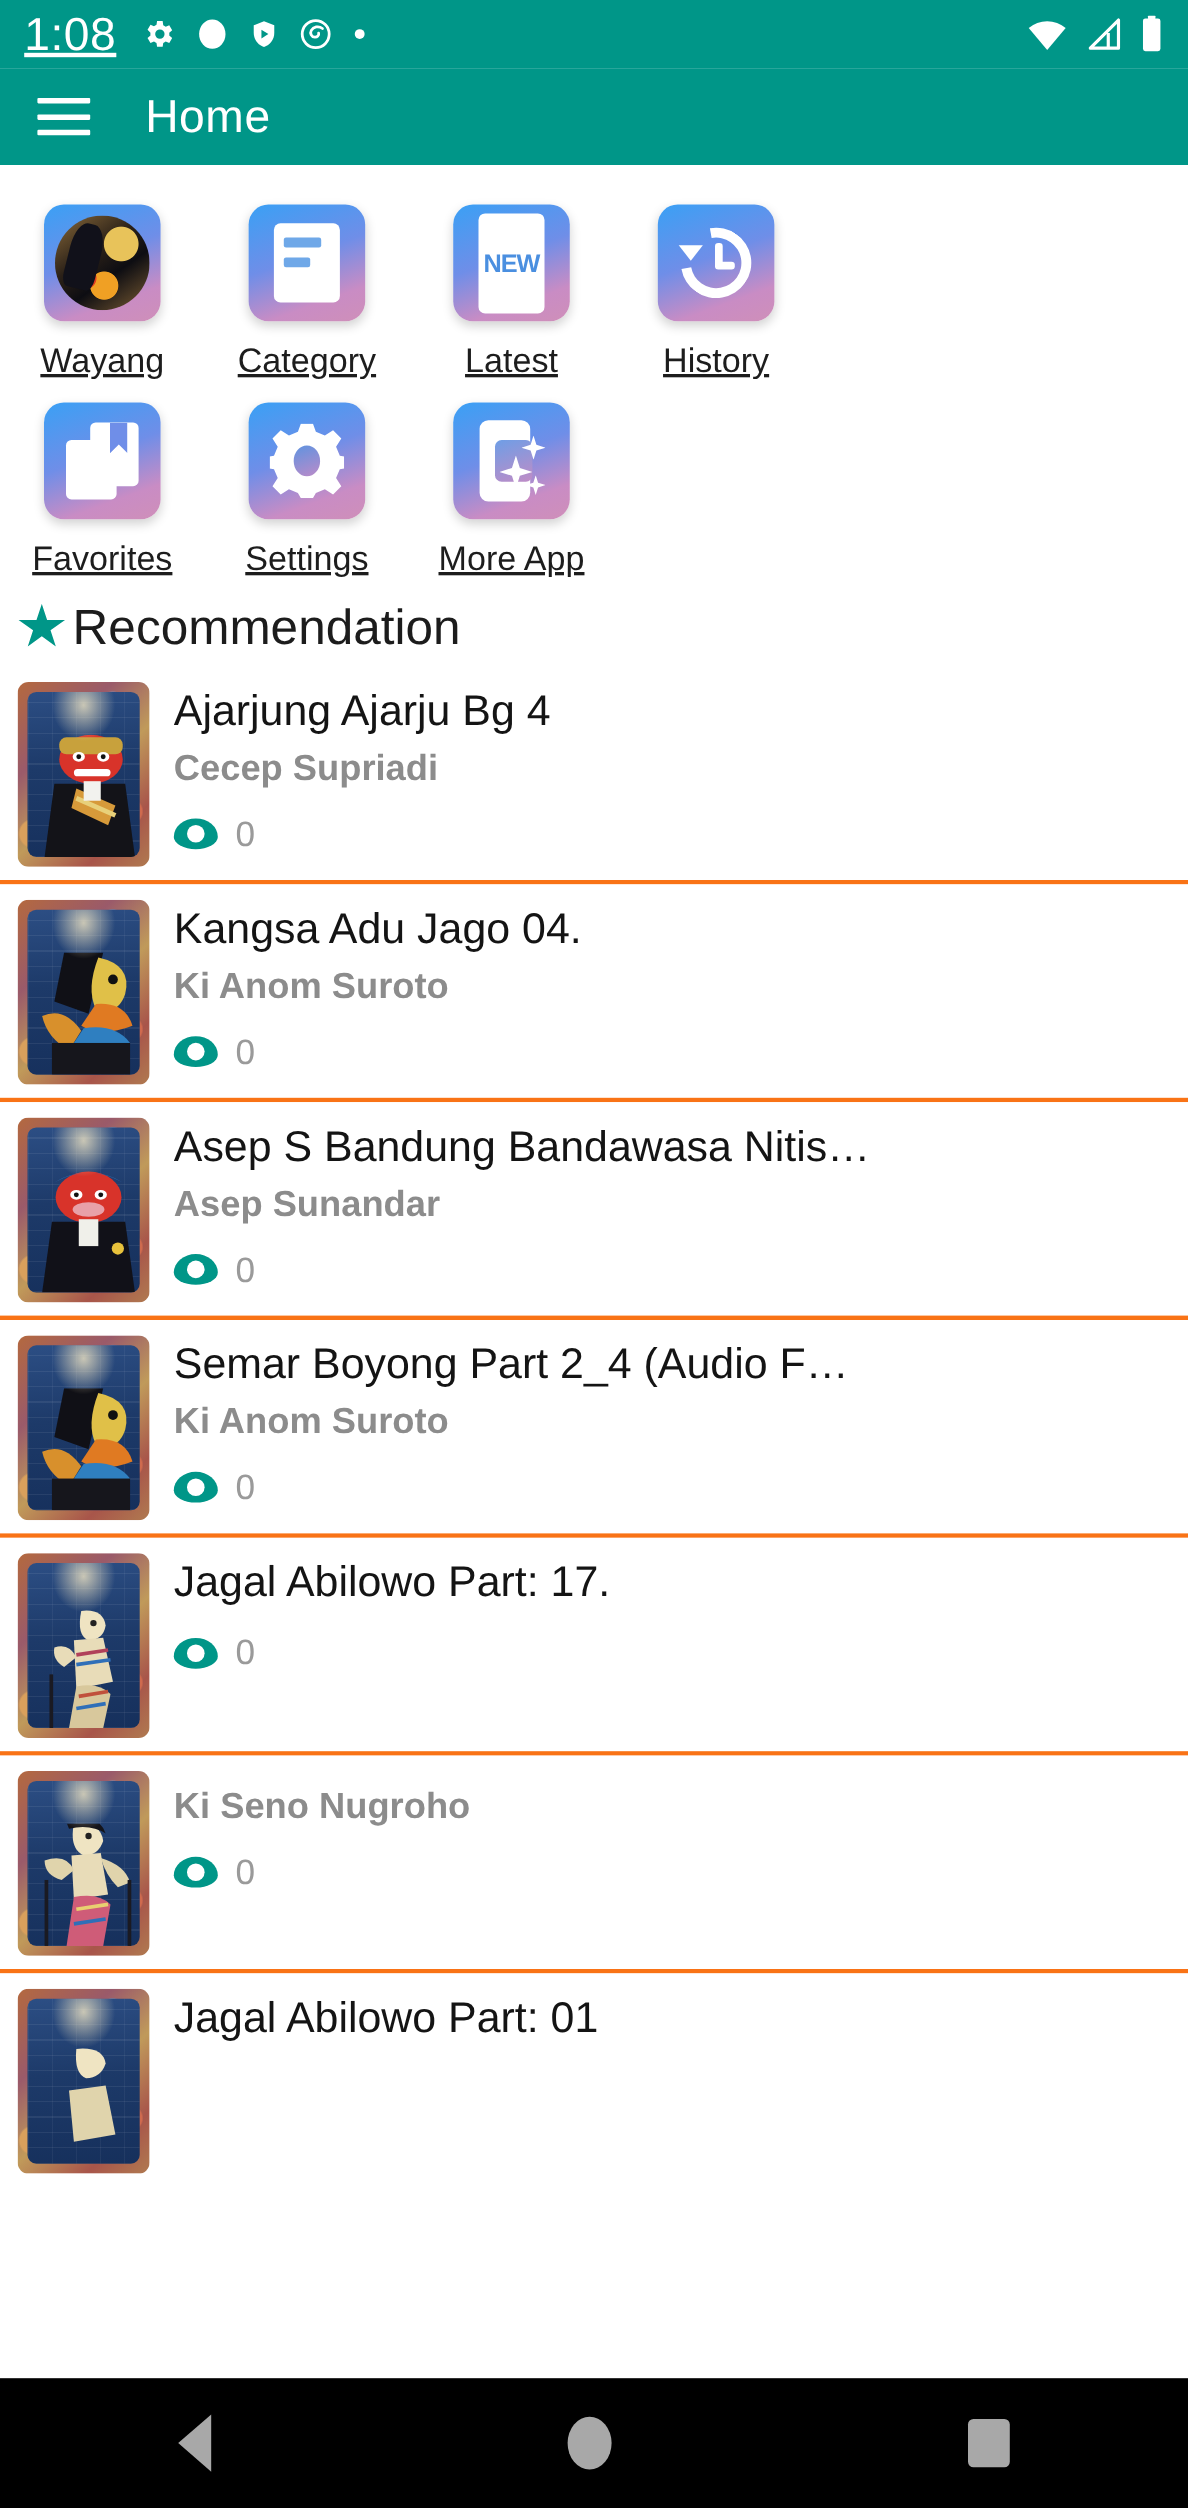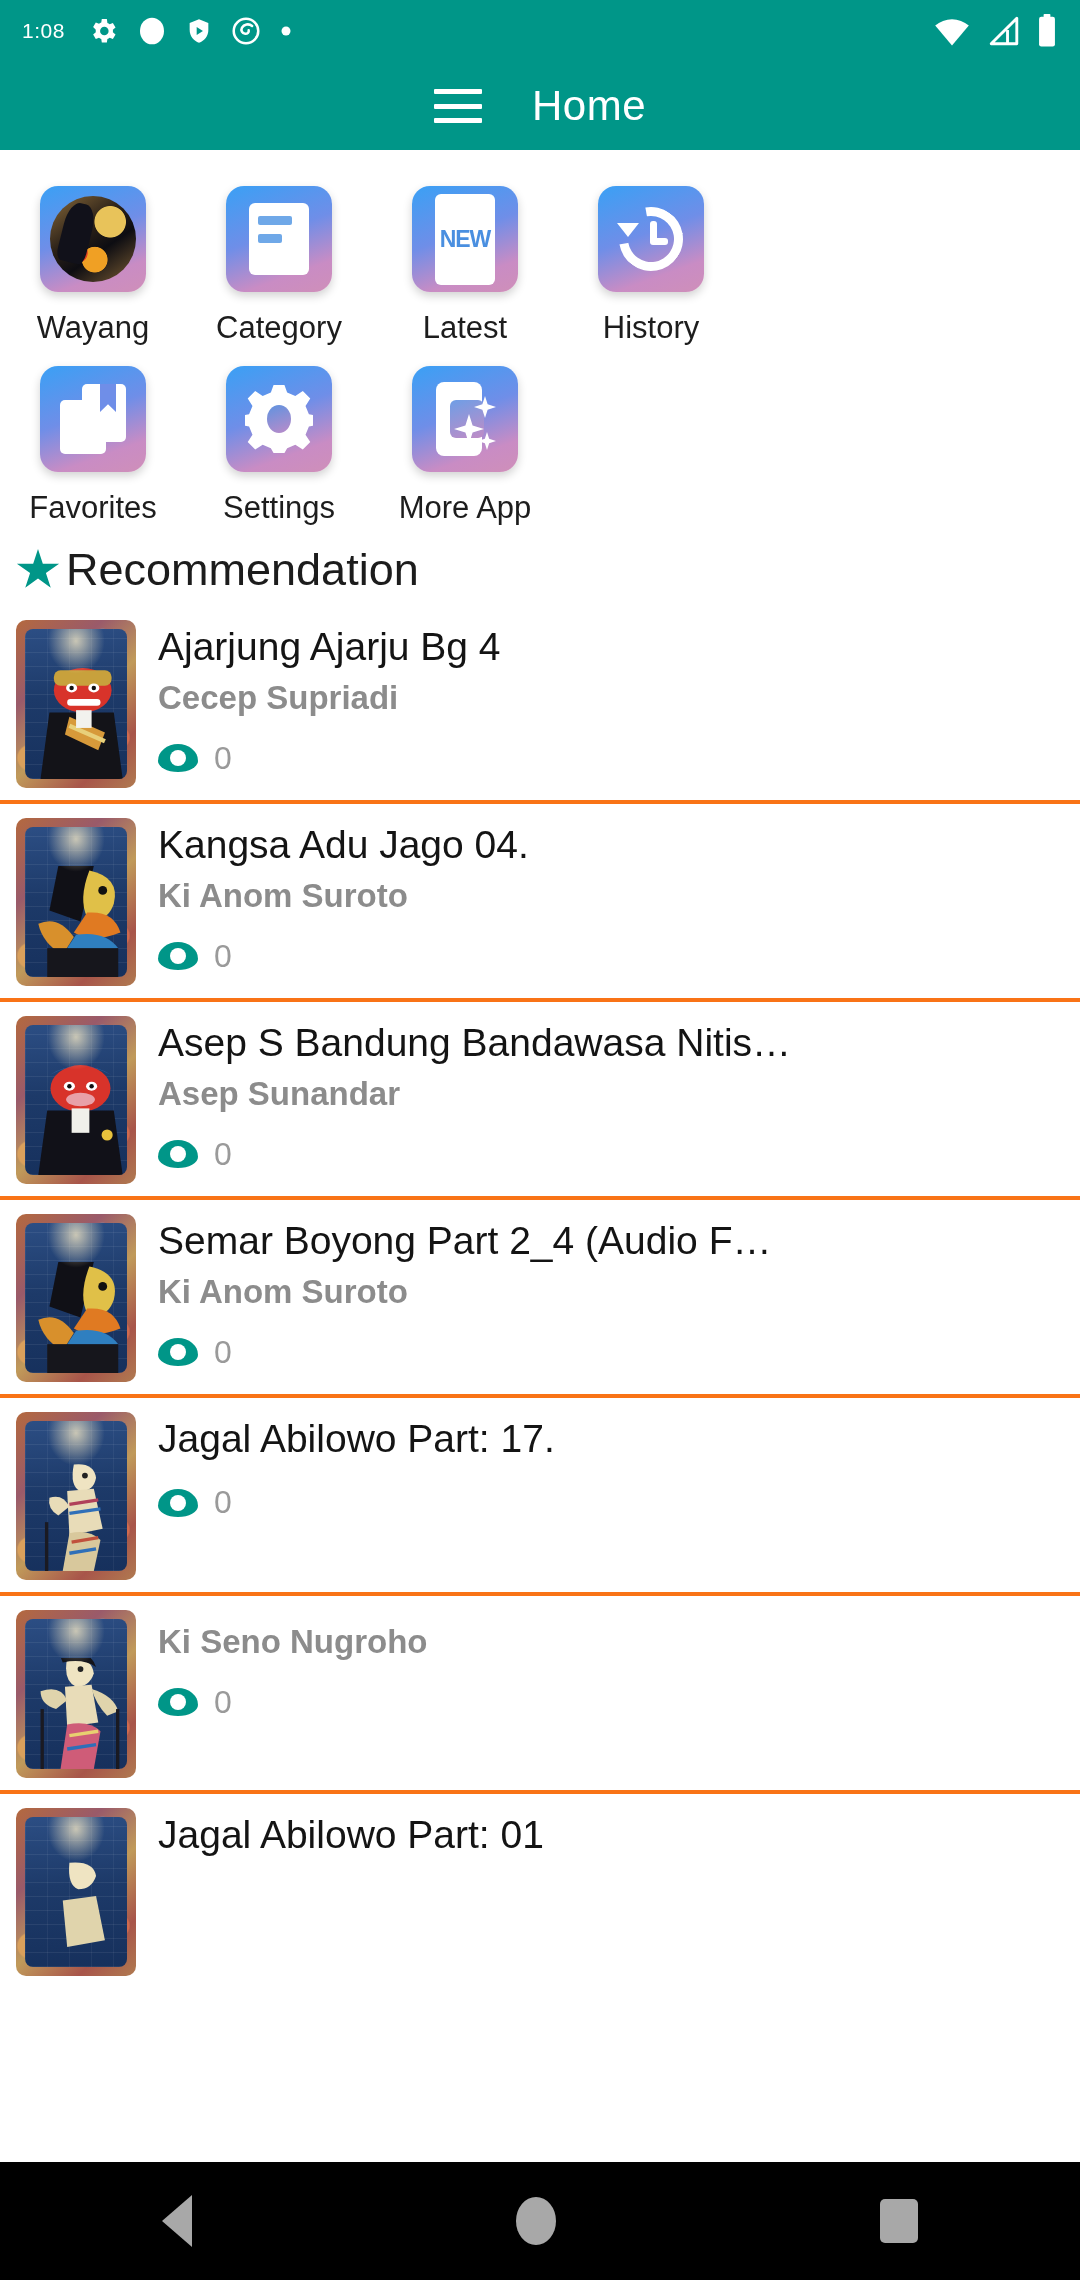--- a/index.html
+++ b/index.html
@@ -8,51 +8,51 @@
     background:#ffffff;
     font-family:"Liberation Sans", sans-serif;
     overflow:hidden;
   }
 
   
   .statusbar{
     height:62px; background:#009688; color:#fff;
     display:flex; align-items:center; padding:0 22px;
   }
-  .sb-clock{ font-size:21px; letter-spacing:.5px; }
+  .sb-clock{ font-size:42px; letter-spacing:.5px;text-decoration:underline; }
   .sb-left-icons{ display:flex; align-items:center; gap:17px; margin-left:22px; }
   .sb-spacer{ flex:1; }
   .sb-right-icons{ display:flex; align-items:center; gap:14px; }
   .ic{ display:block; }
 
   
   .appbar{
     height:88px; background:#009688; color:#fff;
-    display:flex; align-items:center; padding:0 34px;justify-content:center;
+    display:flex; align-items:center; padding:0 34px;
   }
   .hamburger{ width:48px; height:34px; display:flex; flex-direction:column;
               justify-content:space-between; cursor:pointer; }
   .hamburger span{ display:block; height:5px; background:#fff; border-radius:1px; }
   .appbar-title{ font-size:42px; margin-left:50px; font-weight:400; letter-spacing:.5px; }
 
   
   .grid{ padding:16px 0 4px 0; background:#fff; }
   .grid-row{ display:flex; }
   .grid-cell{
     width:186px; display:flex; flex-direction:column; align-items:center;
     padding-top:20px; cursor:pointer;
   }
   .tile{
     width:106px; height:106px; border-radius:18px;
     background:linear-gradient(160deg,#3aa0f5 0%,#6f8ee8 45%,#c98cc4 78%,#cf8fb9 100%);
     box-shadow:0 4px 10px rgba(0,0,0,.18);
     display:flex; align-items:center; justify-content:center;
     overflow:hidden; position:relative;
   }
-  .grid-label{ margin-top:18px; font-size:31px; color:#1d1d1d; white-space:nowrap; }
+  .grid-label{ margin-top:18px; font-size:31px; color:#1d1d1d; white-space:nowrap;text-decoration:underline; }
 
   
   .wayang-art{
     width:86px; height:86px; border-radius:50%;
     background:
       radial-gradient(circle at 32% 66%, #e03c20 0 12%, transparent 13%),
       radial-gradient(circle at 52% 74%, #f0a024 0 16%, transparent 17%),
       radial-gradient(circle at 70% 30%, #e8c35a 0 18%, transparent 19%),
       linear-gradient(145deg,#8a6a3a 0%,#2b2118 40%,#0d0d12 62%,#7b5c33 100%);
     position:relative; overflow:hidden;

